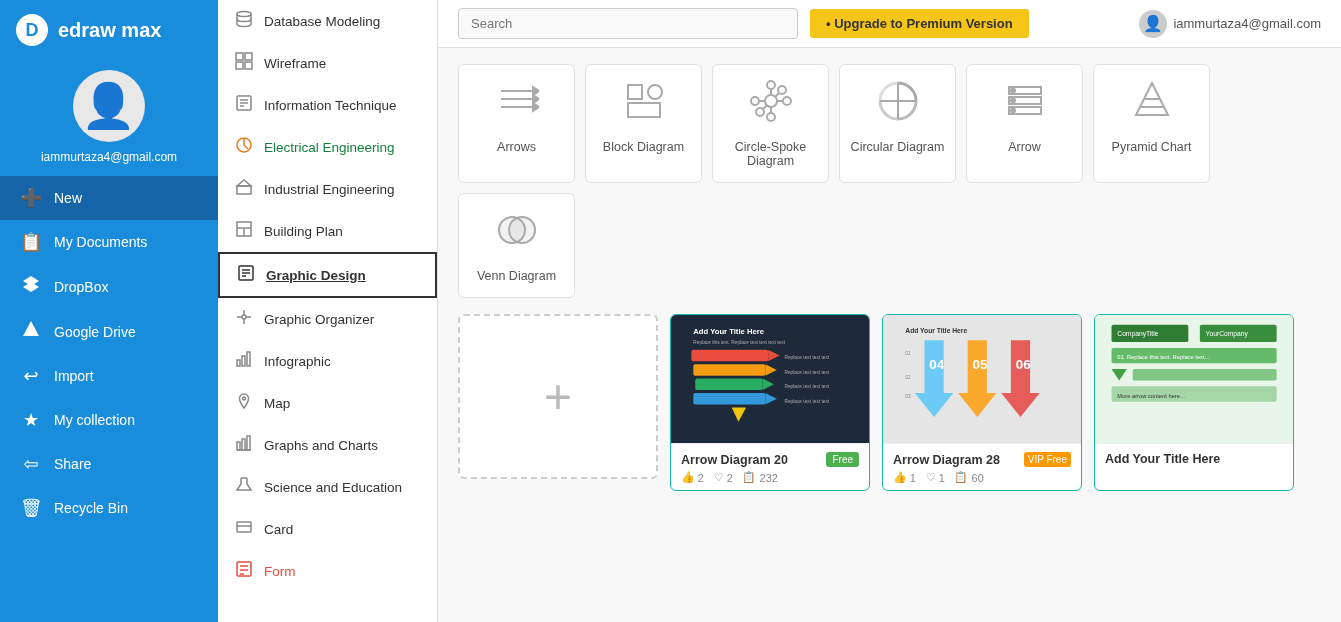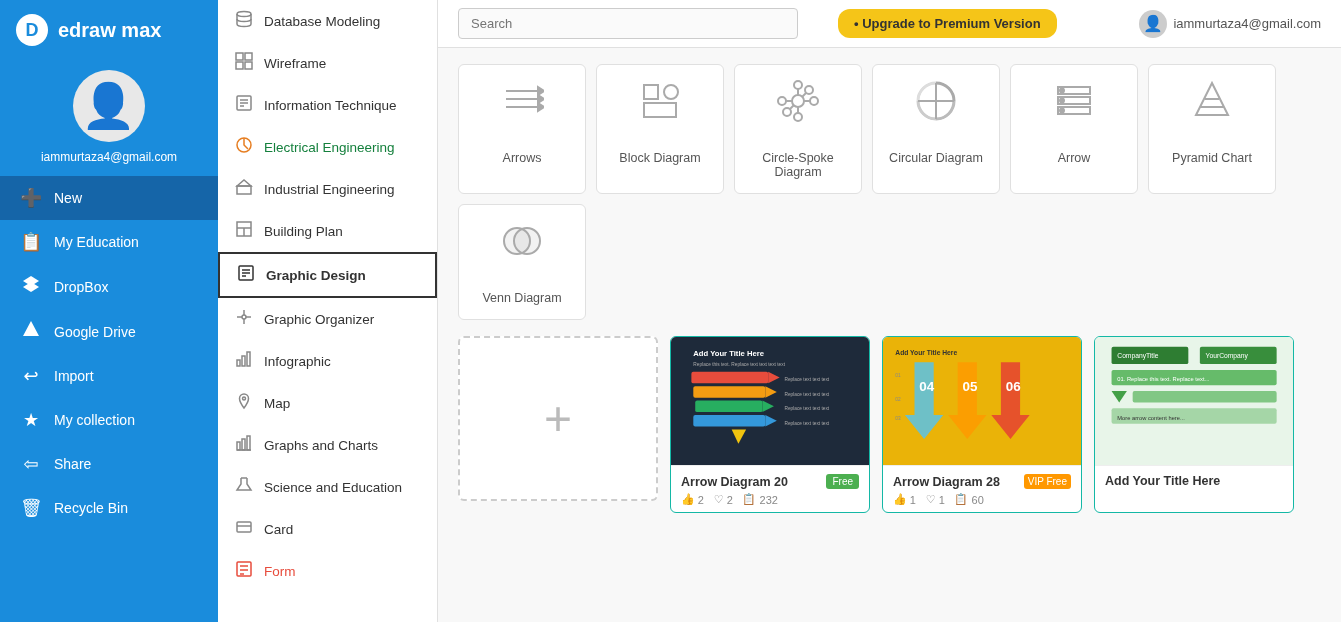--- a/index.html
+++ b/index.html
@@ -64,21 +64,21 @@
       overflow-y: auto;
       flex-shrink: 0;
     }
     .category-item {
       display: flex; align-items: center; gap: 10px;
       padding: 10px 16px; cursor: pointer; font-size: 13.5px; color: #333;
       border-bottom: none;
       transition: background 0.1s;
     }
     .category-item.selected {
-      border: 2px solid #333; background: #fff; font-weight: 600;
+      border: 2px solid #333; background: #fff; font-weight: 600; text-decoration: underline;
     }
     .category-item.active-orange { color: #15803d; }
     .category-item.active-red { color: #e74c3c; }
     .cat-icon { font-size: 16px; color: #888; width: 20px; text-align: center; }
 
     
     .main-content {
       flex: 1;
       background: #f8f8f8;
       height: 622px;
@@ -94,44 +94,44 @@
       border-bottom: 1px solid #e0e0e0;
       flex-shrink: 0;
     }
     .search-box {
       flex: 1; max-width: 340px;
       border: 1px solid #ccc; border-radius: 4px;
       padding: 7px 12px; font-size: 13px; color: #666; outline: none;
       background: #fafafa;
     }
     .upgrade-btn {
-      background: #f5c518; border: none; border-radius: 12px;
+      background: #f5c518; border: none; border-radius: 3px;
       padding: 7px 16px; font-size: 13px; font-weight: 600; cursor: pointer;
-      color: #333; white-space: nowrap; margin-left: 28px;
+      color: #333; white-space: nowrap;
     }
     .upgrade-btn::before { content: '• '; }
     .user-area {
       display: flex; align-items: center; gap: 6px; color: #555; font-size: 13px; margin-left: auto;
     }
     .user-avatar-sm {
       width: 28px; height: 28px; border-radius: 50%; background: #ccc;
       display: flex; align-items: center; justify-content: center; font-size: 16px; color: #888;
     }
 
     
     .section-grid {
       padding: 16px 20px 8px;
     }
     .diagram-grid {
       display: flex; flex-wrap: wrap; gap: 10px;
     }
     .diagram-card {
       background: white; border: 1px solid #e0e0e0; border-radius: 6px;
-      width: 128px; padding: 14px 8px; display: flex; flex-direction: column;
-      align-items: center; cursor: pointer; gap: 22px;
+      width: 117px; padding: 14px 8px; display: flex; flex-direction: column;
+      align-items: center; cursor: pointer; gap: 11px;
       transition: box-shadow 0.15s;
     }
     .diagram-card-icon { font-size: 36px; color: #aaa; line-height: 1; }
     .diagram-card-label { font-size: 12.5px; color: #555; text-align: center; }
 
     
     .templates-section {
       padding: 8px 20px 16px;
     }
     .templates-grid {
@@ -165,23 +165,23 @@
     .stat-item { display: flex; align-items: center; gap: 3px; }
 
     
     .thumb-dark {
       background: #1e2a3a;
       width: 100%; height: 100%;
       display: flex; align-items: center; justify-content: center;
       position: relative;
     }
     .thumb-light {
-      background: #eab308;
+      background: #e5e5e5;
       width: 100%; height: 100%;
-      display: flex; align-items: center; justify-content: flex-start;
+      display: flex; align-items: center; justify-content: center;
     }
     .thumb-green {
       background: #e8f5e9;
       width: 100%; height: 100%;
       display: flex; align-items: center; justify-content: center;
     }
 
     
     ::-webkit-scrollbar { width: 5px; height: 5px; }
     ::-webkit-scrollbar-thumb { background: #ccc; border-radius: 3px; }
@@ -203,21 +203,21 @@
     </div>
     <span class="sidebar-email">iammurtaza4@gmail.com</span>
   </div>
   <nav class="sidebar-nav">
     <div class="nav-item active">
       <span class="nav-icon">➕</span>
       <span>New</span>
     </div>
     <div class="nav-item">
       <span class="nav-icon">📋</span>
-      <span>My Education</span>
+      <span>My Documents</span>
     </div>
     <div class="nav-item">
       <span class="nav-icon">
         <svg width="18" height="18" viewBox="0 0 18 18" fill="white">
             <polygon points="9,1 17,6 9,11 1,6"></polygon>
             <polygon points="1,12 9,17 17,12 9,7"></polygon>
           </svg>
       </span>
       <span>DropBox</span>
     </div>

